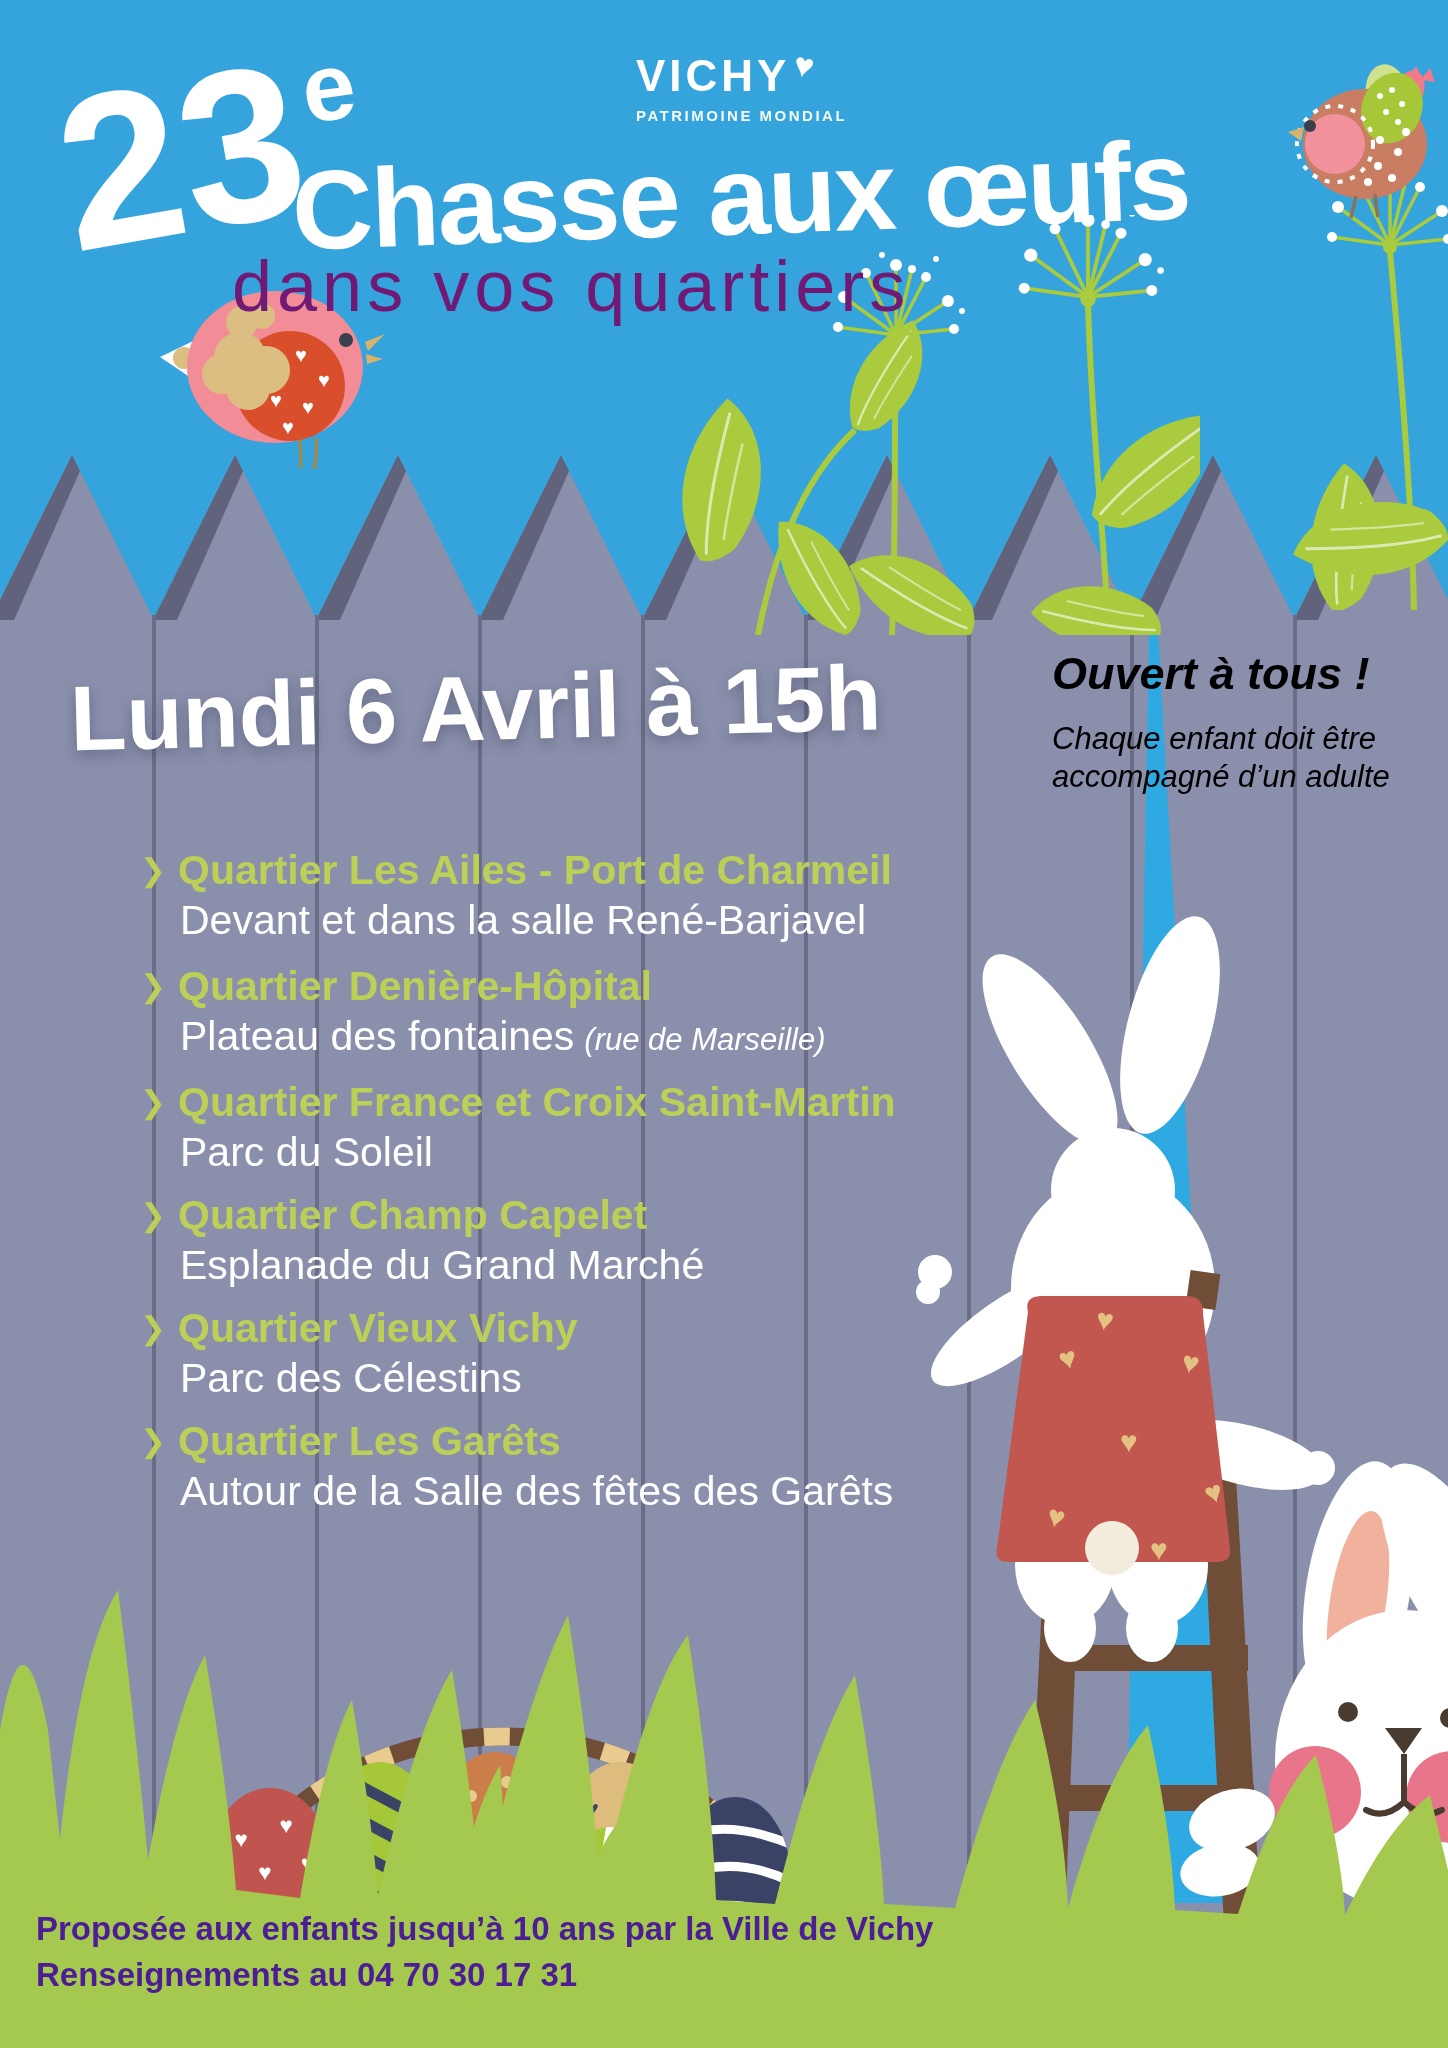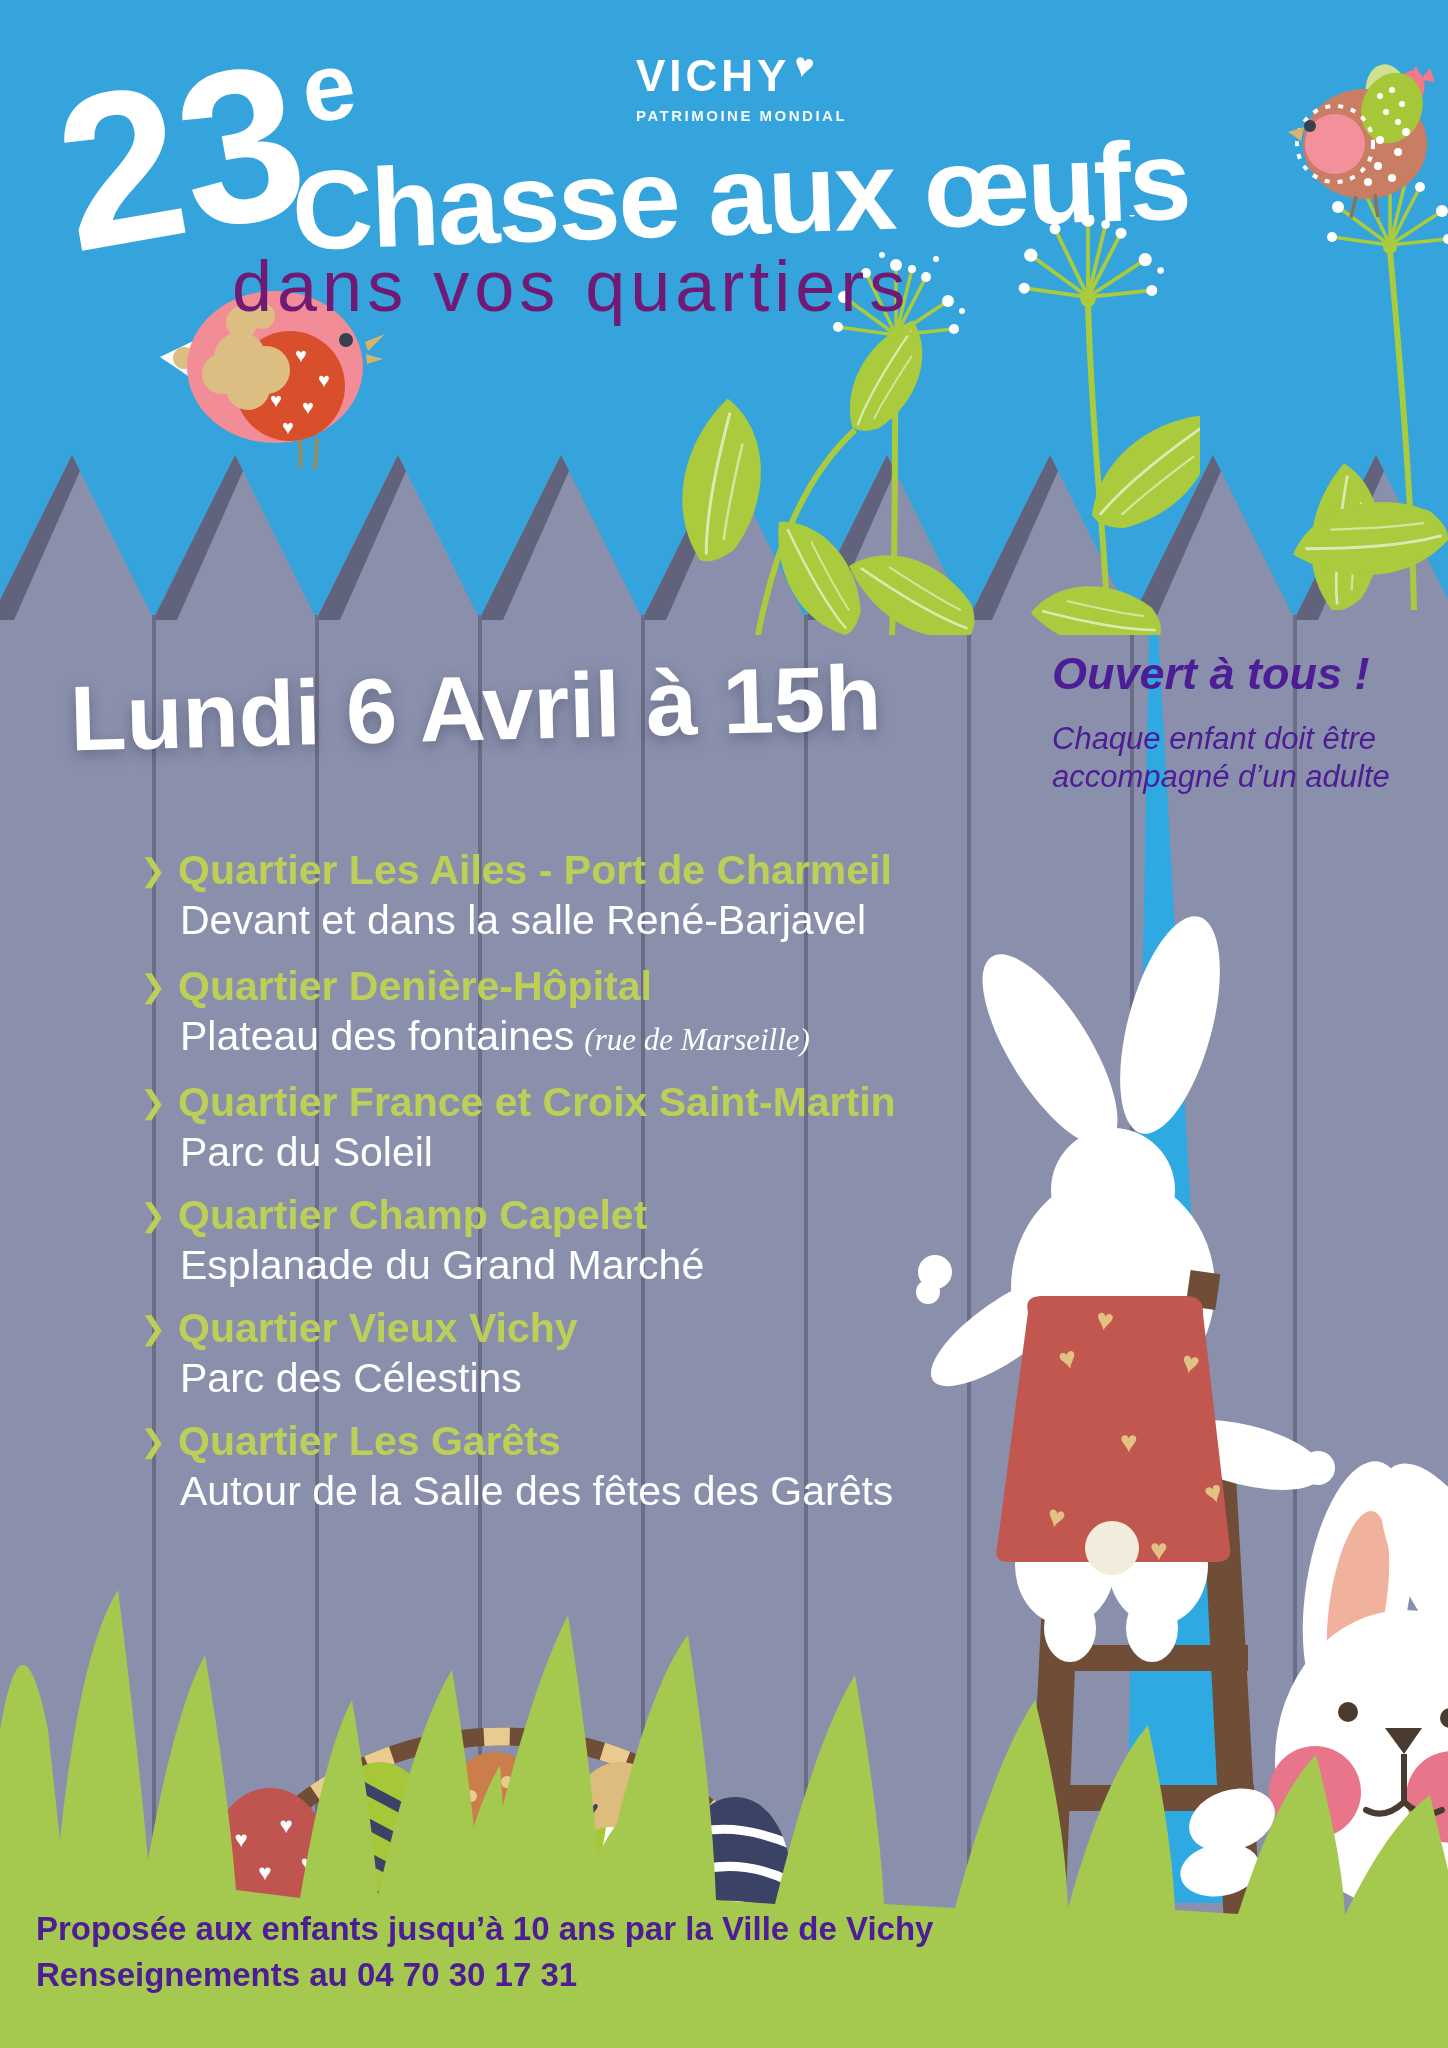--- a/index.html
+++ b/index.html
@@ -19,31 +19,31 @@
 
   
   .t-number{left:60px;top:48px;font-size:218px;font-weight:bold;color:#fff;transform:rotate(-10deg);line-height:1;}
   .t-ordinal{left:302px;top:40px;font-size:95px;font-weight:bold;color:#fff;transform:rotate(-8deg);line-height:1;}
   .t-main{left:292px;top:140px;font-size:112px;font-weight:bold;color:#fff;transform:rotate(-2deg);letter-spacing:-2px;line-height:1;white-space:nowrap;}
   .t-sub{left:232px;top:250px;font-size:72px;font-weight:300;color:#701a75;letter-spacing:5px;line-height:1;white-space:nowrap;}
 
   
   .date-line{left:70px;top:662px;font-size:92px;font-weight:bold;color:#fff;transform:rotate(-1.5deg);white-space:nowrap;
              text-shadow:0 5px 14px rgba(40,45,70,.35);line-height:1;}
-  .open-block{left:1052px;top:648px;width:380px;color:#4c1d95;font-style:italic;}
+  .open-block{left:1052px;top:648px;width:380px;color:#000000;font-style:italic;}
   .open-title{font-size:45px;font-weight:bold;line-height:1.15;}
   .open-note{font-size:31px;line-height:1.22;margin-top:20px;font-weight:500;}
 
   
   .qlist{left:140px;top:845px;width:1000px;}
   .q-item{margin-bottom:13px;}
   .q-name{font-size:41px;font-weight:bold;color:#BCCF56;line-height:50px;white-space:nowrap;}
   .q-bullet{font-size:31px;margin-right:12px;vertical-align:3px;}
   .q-venue{font-size:41px;color:#fff;line-height:49px;padding-left:40px;white-space:nowrap;}
-  .q-note{font-size:31px;font-style:italic;margin-left:10px;font-family:Liberation Serif, serif;}
+  .q-note{font-size:31px;font-style:italic;margin-left:10px;}
 
   
   .footer{left:36px;top:1906px;color:#4c1d95;font-size:33px;font-weight:bold;line-height:46px;z-index:40;}
 
   .z-fence{z-index:1;} .z-plants{z-index:2;} .z-bird{z-index:3;} .z-text{z-index:10;position:absolute;}
   .z-bunny{z-index:12;} .z-basket{z-index:14;} .z-front{z-index:16;} .z-grass{z-index:30;}
 </style>
 </head>
 <body>
 

